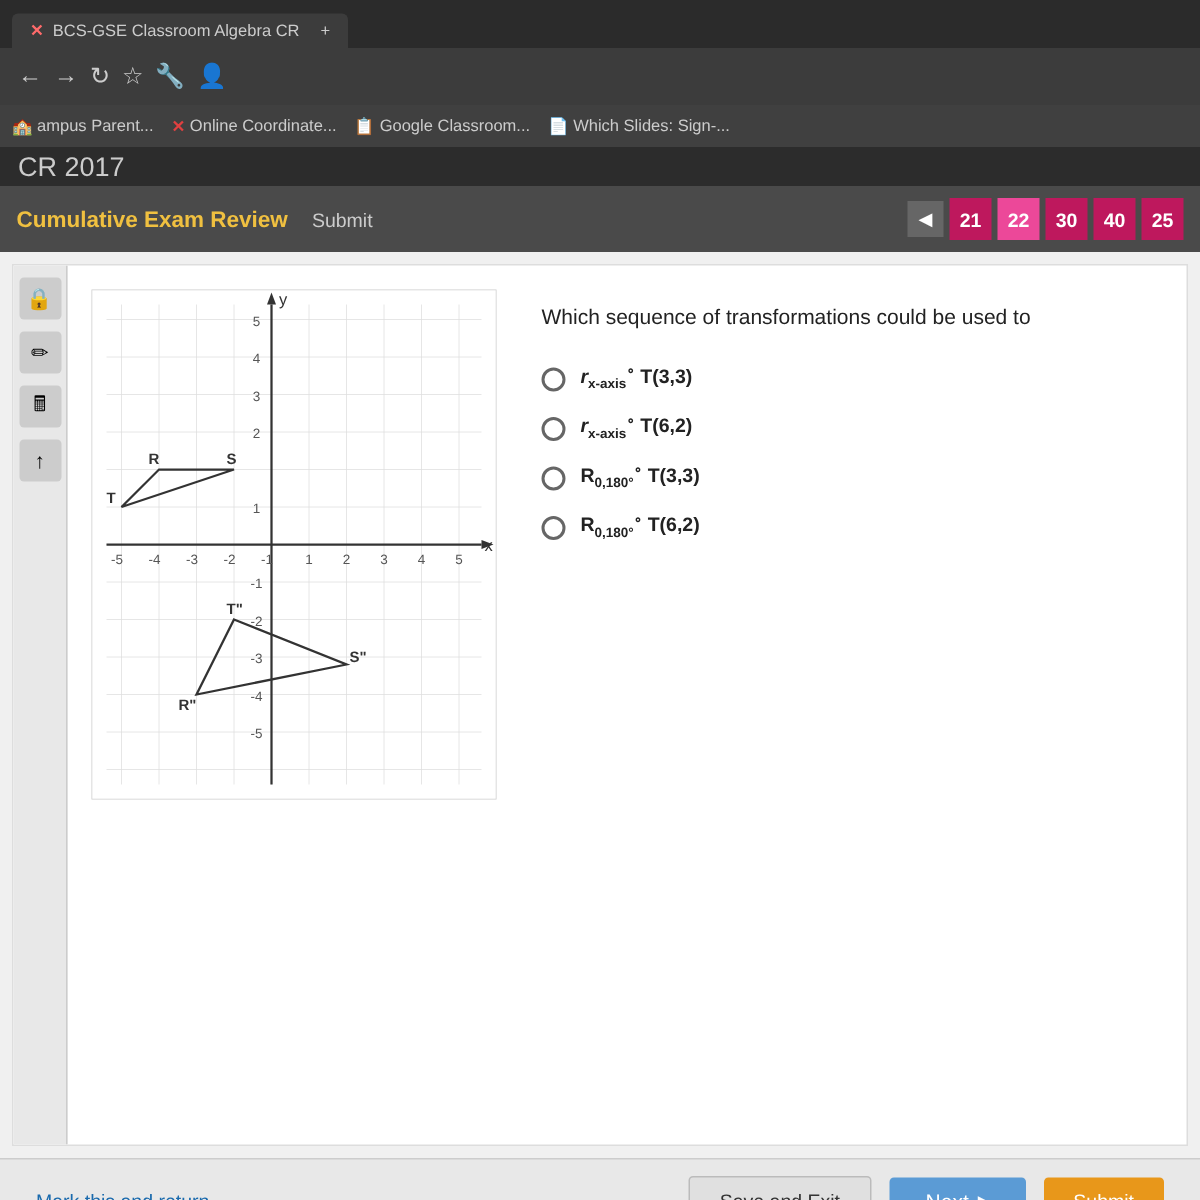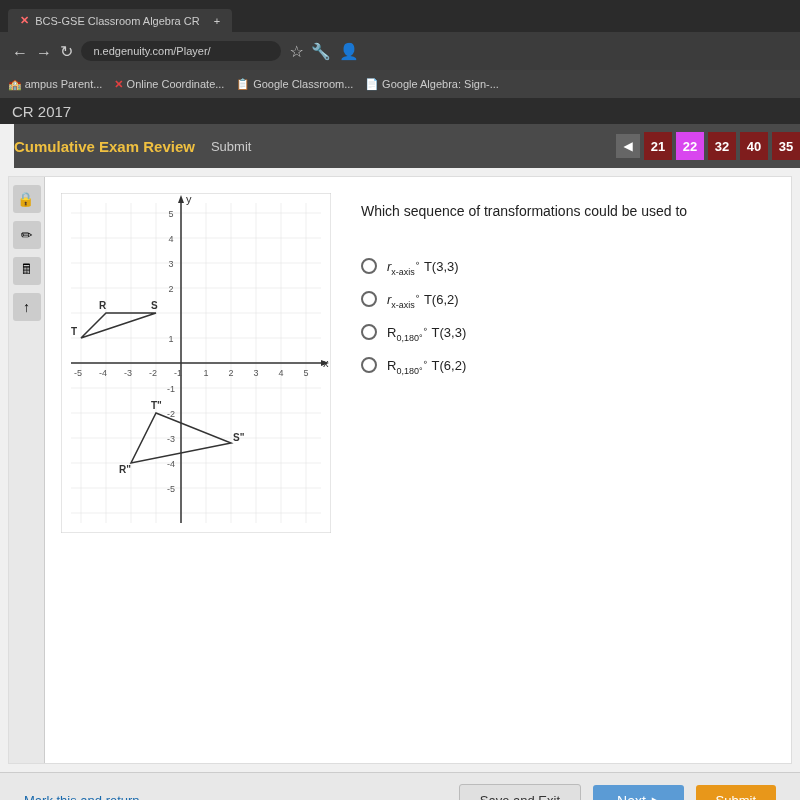--- a/index.html
+++ b/index.html
@@ -78,36 +78,35 @@
       background: #f0f0f0;
       height: 730px;
       display: flex;
       flex-direction: column;
     }
 
     
     .app-header {
       background: #2c2c2c;
       color: #ccc;
-      font-size: 15px;
+      font-size: 18px;
       padding: 4px 12px;
       height: 26px;
       display: flex;
       align-items: center;
     }
 
     
     .exam-header {
       background: #4a4a4a;
-      padding: 8px 0;
+      padding: 8px 11px;
       display: flex;
       align-items: center;
       gap: 16px;
       height: 44px;
-      margin-left: 14px;
     }
     .exam-title {
       color: #f0c040;
       font-size: 15px;
       font-weight: bold;
     }
     .exam-status {
       color: #ccc;
       font-size: 13px;
     }
@@ -123,33 +122,33 @@
       border: none;
       width: 24px;
       height: 24px;
       cursor: pointer;
       font-size: 12px;
       display: flex;
       align-items: center;
       justify-content: center;
     }
     .q-num {
-      background: #7f1d1d;
+      background: #be185d;
       color: white;
       width: 28px;
       height: 28px;
       display: flex;
       align-items: center;
       justify-content: center;
       font-size: 13px;
       font-weight: bold;
       cursor: pointer;
     }
     .q-num.active {
-      background: #d946ef;
+      background: #ec4899;
     }
 
     
     .content-area {
       display: flex;
       flex: 1;
       background: #fff;
       margin: 8px;
       border: 1px solid #ddd;
       overflow: hidden;
@@ -196,34 +195,35 @@
 
     
     .question-content {
       flex: 1;
       padding-top: 8px;
     }
     .question-text {
       font-size: 14px;
       color: #222;
       line-height: 1.5;
-      margin-bottom: 36px;
+      margin-bottom: 20px;
     }
     .answer-choices {
       display: flex;
       flex-direction: column;
       gap: 14px;
     }
     .choice {
       display: flex;
-      align-items: flex-start;
+      align-items: flex-end;
       gap: 10px;
       cursor: pointer;
       font-size: 13px;
       color: #222;
+      font-weight: bold;
     }
     .choice-radio {
       width: 16px;
       height: 16px;
       border-radius: 50%;
       border: 2px solid #666;
       display: inline-block;
       flex-shrink: 0;
     }
     .choice-label {
@@ -292,23 +292,20 @@
     <div class="tab">
       <span class="close-x">✕</span>
       <span>BCS-GSE Classroom Algebra CR</span>
       <span style="margin-left:8px;color:#ccc;">+</span>
     </div>
   </div>
   <div class="address-bar-row">
     <span style="color:#ccc;font-size:16px;">←</span>
     <span style="color:#ccc;font-size:16px;">→</span>
     <span style="color:#ccc;font-size:16px;">↻</span>
-    <div class="address-bar">
-      <span>n.edgenuity.com/Player/</span>
-    </div>
     <span style="color:#ccc;font-size:16px;">☆</span>
     <span style="color:#ccc;font-size:16px;">🔧</span>
     <span style="color:#ccc;font-size:16px;">👤</span>
   </div>
 </div>
 
 <div class="bookmarks-bar">
   <span class="bookmark-item">
     <span>🏫</span>
     <span>ampus Parent...</span>
@@ -316,40 +313,40 @@
   <span class="bookmark-item">
     <span style="color:#e04040;font-weight:bold;">✕</span>
     <span>Online Coordinate...</span>
   </span>
   <span class="bookmark-item">
     <span>📋</span>
     <span>Google Classroom...</span>
   </span>
   <span class="bookmark-item">
     <span>📄</span>
-    <span>Google Algebra: Sign-...</span>
+    <span>Which Slides: Sign-...</span>
   </span>
 </div>
 
 <div class="app-container">
 
   <div class="app-header">
     <span>CR 2017</span>
   </div>
 
   <div class="exam-header">
     <span class="exam-title">Cumulative Exam Review</span>
     <span class="exam-status">Submit</span>
     <div class="question-nav">
       <button class="nav-arrow">◀</button>
       <div class="q-num">21</div>
       <div class="q-num active">22</div>
-      <div class="q-num">32</div>
+      <div class="q-num">30</div>
       <div class="q-num">40</div>
-      <div class="q-num">35</div>
+      <div class="q-num">25</div>
     </div>
   </div>
 
   <div class="content-area">
 
     <div class="left-sidebar">
       <div class="sidebar-icon">🔒</div>
       <div class="sidebar-icon">✏</div>
       <div class="sidebar-icon">🖩</div>
       <div class="sidebar-icon">↑</div>

